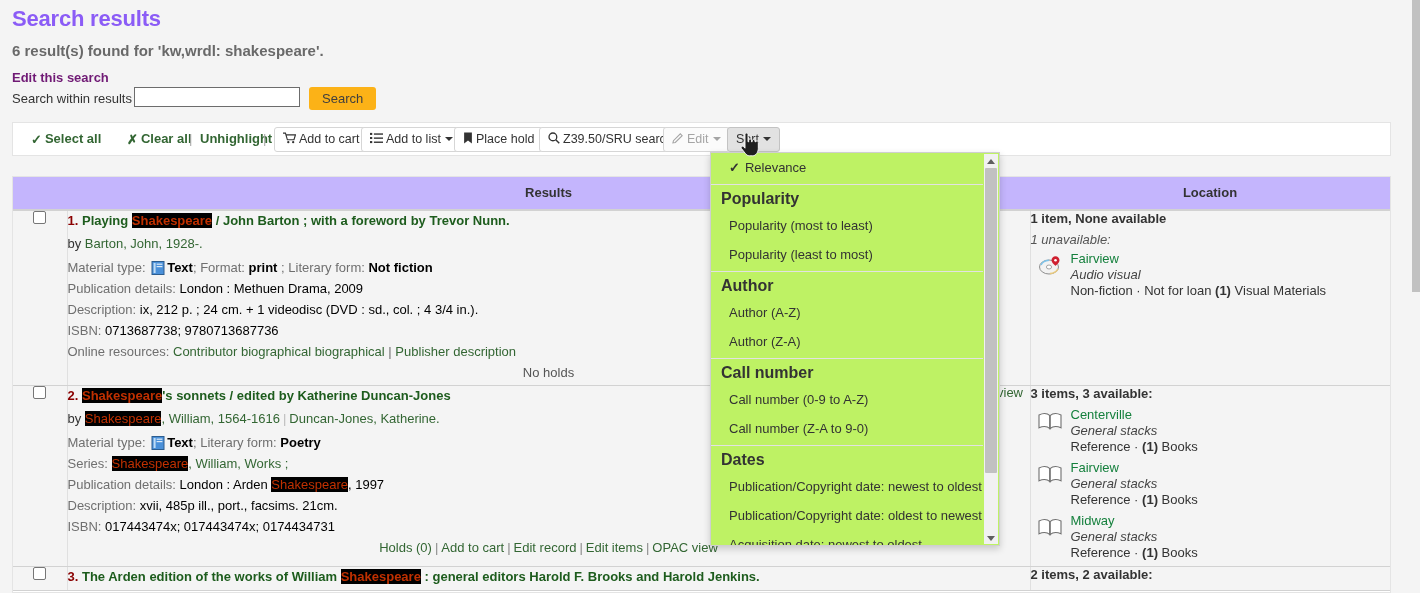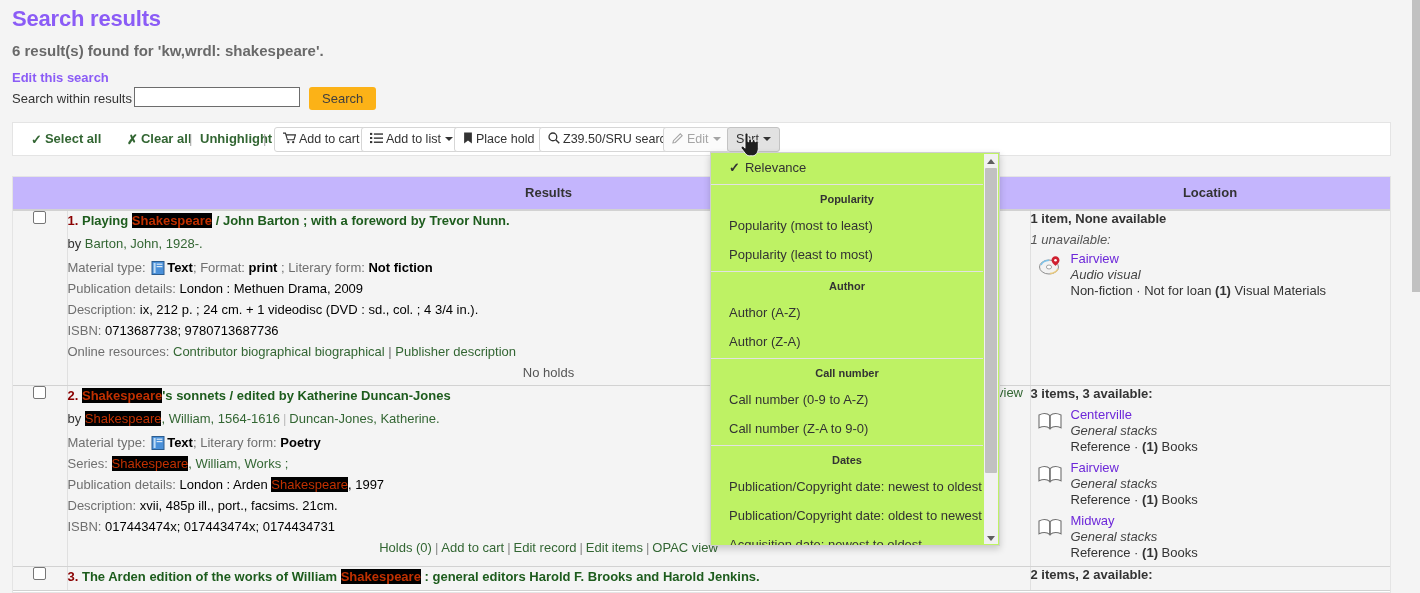--- a/index.html
+++ b/index.html
@@ -31,21 +31,21 @@
     position: absolute;
     left: 12px; top: 42px;
     font-size: 15px;
     font-weight: bold;
     color: #696969;
   }
   .edit-search {
     position: absolute;
     left: 12px; top: 70px;
     font-size: 13px;
-    color: #8b5cf6;
+    color: #701a75;
     text-decoration: none;
     font-weight: bold;
   }
   .swr-label {
     position: absolute;
     left: 12px; top: 91px;
     font-size: 13px;
     color: #333;
   }
   .swr-input {
@@ -211,21 +211,21 @@
   .bookicon {
     display: inline-block;
     width: 14px; height: 14px;
     vertical-align: -3px;
     margin: 0 2px;
   }
   .loc-head { font-size: 13px; font-weight: bold; color: #333; margin-bottom: 6px; }
   .loc-sub { font-size: 13px; font-style: italic; color: #555; margin-bottom: 4px; }
   .loc-item { position: relative; padding-left: 40px; margin-bottom: 5px; min-height: 38px; }
   .loc-item .lico { position: absolute; left: 6px; top: 3px; width: 28px; height: 22px; }
-  .loc-branch { font-size: 13px; color: #6d28d9; line-height: 16px; }
+  .loc-branch { font-size: 13px; color: #15803d; line-height: 16px; }
   .loc-stack { font-size: 13px; color: #444; font-style: italic; line-height: 16px; }
   .loc-call { font-size: 13px; color: #333; line-height: 16px; }
   .loc-call b { font-weight: bold; }
   .rowlinks {
     text-align: center;
     font-size: 13px;
     padding: 3px 0 5px 0;
   }
   .rowlinks a { color: #336633; text-decoration: none; }
   .rowlinks .pipe { color: #888; padding: 0 3px; }
@@ -247,26 +247,25 @@
     font-size: 13px;
     color: #333;
     padding: 6px 10px 6px 18px;
     line-height: 17px;
     white-space: nowrap;
     cursor: pointer;
   }
   .dd-item.checked { padding-left: 18px; }
   .dd-check { color: #333; margin-right: 5px; font-weight: bold; }
   .dd-header {
-    font-size: 11px;
+    font-size: 16px;
     font-weight: bold;
     color: #333;
     padding: 6px 10px 4px 10px;
     line-height: 16px;
-    text-align: center;
   }
   .dd-divider { border-top: 1px solid #e2e2e2; margin: 2px 0 0 0; }
   .dd-sb {
     position: absolute;
     right: 1px; top: 1px;
     width: 14px; bottom: 1px;
     background: #f1f1f1;
   }
   .dd-sb-up, .dd-sb-down {
     position: absolute; left: 0; width: 14px; height: 13px;

